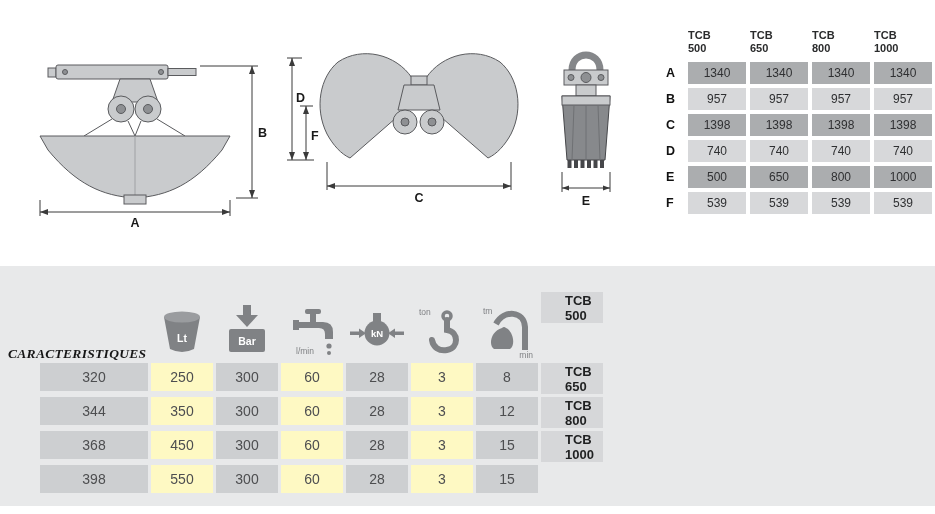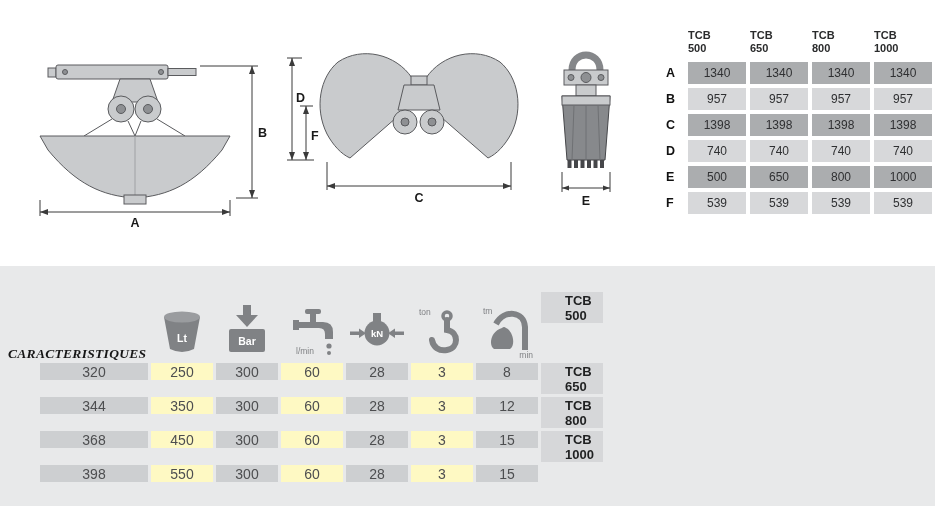--- a/index.html
+++ b/index.html
@@ -22,21 +22,21 @@
   
   .bottom-panel { position:absolute; left:0; top:266px; width:935px; height:240px; background:#e8e9ea; }
   .spec-title { position:absolute; left:8px; top:322px; font-family:"Liberation Serif", serif;
                 font-style:italic; font-weight:bold; font-size:13.5px; color:#161616; letter-spacing:.3px;margin-top:24px; }
 
   .spec-grid { position:absolute; left:40px; top:292px; display:grid;
                grid-template-columns:108px repeat(7,62px); column-gap:3px; row-gap:3px; }
   .icon-cell { height:68px; display:flex; align-items:flex-end; justify-content:center; }
   .model-cell { background:#d6d7d9; height:31px; display:flex; align-items:center;
                 padding-left:24px; font-weight:bold; font-size:13px; color:#1f2021; }
-  .val-cell { height:17px; display:flex; align-items:center; justify-content:center;
+  .val-cell { height:28px; display:flex; align-items:center; justify-content:center;
               font-size:14px; color:#4d4e50; }
   .col-a { background:#cdcfd1; }
   .col-b { background:#fef9c3; }
 
   
   .drawing { position:absolute; }
   svg text { font-family:"Liberation Sans", sans-serif; }
   .part { fill:#c9cbcd; stroke:#5a5b5e; stroke-width:1; }
   .hub  { fill:#8e9093; stroke:#5a5b5e; stroke-width:1; }
   .darkpart { fill:#87898c; stroke:#46474a; stroke-width:1; }

